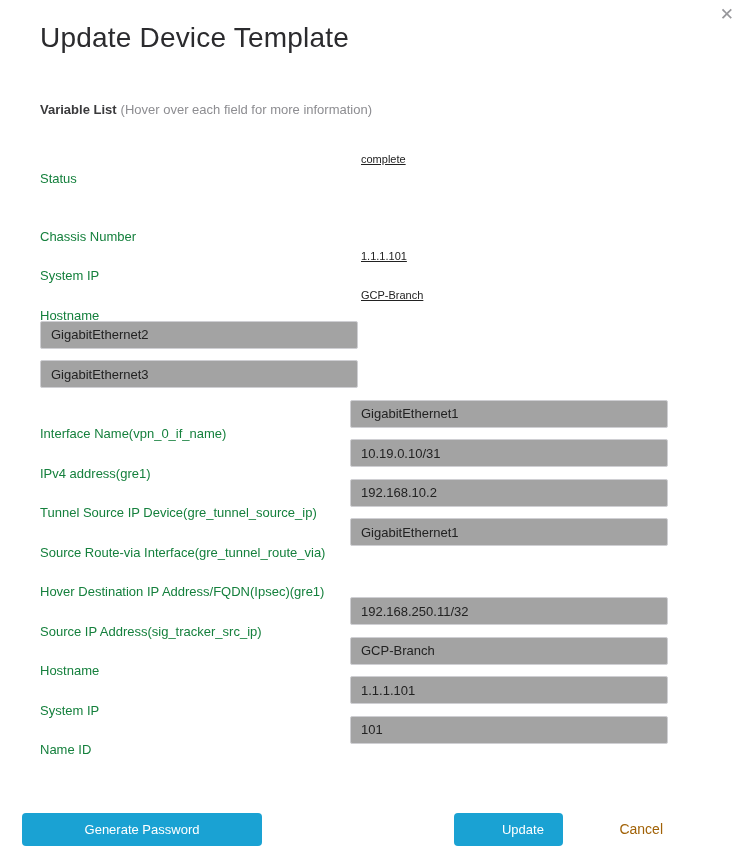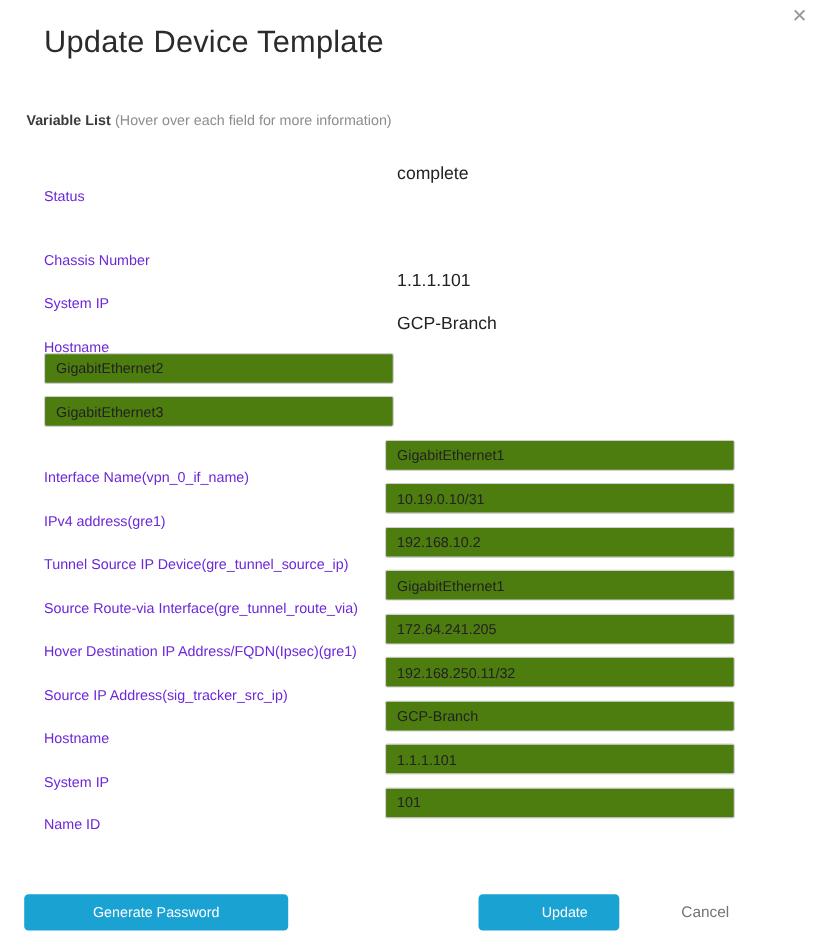--- a/index.html
+++ b/index.html
@@ -22,87 +22,88 @@
 
   .title {
     padding: 22px 16px 0 40px;
     font-size: 28px;
     font-weight: 300;
     letter-spacing: 0.2px;
     color: #2b2b2e;
   }
 
   .section-header {
-    margin: 48px 0 0 24px;
+    margin: 48px 0 0 40px;
     font-size: 13px;
     color: #8d8d91;
   }
   .section-header .section-title {
     font-weight: 700;
     color: #3a3a3c;
     margin-right: 4px;
   }
 
   .rows { margin: 22px 0 0 40px; width: 628px; }
   .row {
     display: flex;
     align-items: center;
     height: 39.5px;
   }
   .row.gap-after { margin-bottom: 18px; }
   .lbl {
     width: 310px;
     min-width: 310px;
     font-size: 13px;
-    color: #6d28d9;
+    color: #15803d;
     white-space: nowrap;
     overflow: hidden;
     margin-top: 40px;
   }
   .val {
-    font-size: 16px;
+    font-size: 11px;
     color: #222;
     padding-left: 11px;
     white-space: nowrap;
+    text-decoration: underline;
   }
   .inp {
     width: 318px;
     height: 28px;
     border: 1px solid #cfcfd3;
     border-radius: 2px;
     padding: 0 10px;
     font-size: 13px;
     color: #222;
     font-family: "Liberation Sans", sans-serif;
-    background: #4d7c0f;
+    background: #a3a3a3;
     outline: none;
   }
 
   .footer {
     margin-top: 63px;
     display: flex;
     align-items: center;
     padding-left: 22px;
   }
   .btn {
     height: 33px;
     border: none;
     border-radius: 4px;
     background: #1aa2d3;
     color: #ffffff;
     font-size: 13px;
     font-family: "Liberation Sans", sans-serif;
     cursor: pointer;
   }
   .btn-generate { width: 240px; }
-  .btn-update { width: 128px; margin-left: auto; padding-left: 28px; }
+  .btn-update { width: 109px; margin-left: auto; padding-left: 28px; }
   .link-cancel {
     background: none;
     border: none;
-    color: #737373;
+    color: #a16207;
     font-size: 14px;
     font-family: "Liberation Sans", sans-serif;
     cursor: pointer;
     margin-left: 56px;
     margin-right: 89px;
     text-align: right;
   }
 </style>
 </head>
 <body>
@@ -162,21 +163,20 @@
       <input class="inp" type="text" value="192.168.10.2" style="">
     </div>
 
     <div class="row">
       <span class="lbl">Source Route-via Interface(gre_tunnel_route_via)</span>
       <input class="inp" type="text" value="GigabitEthernet1" style="">
     </div>
 
     <div class="row">
       <span class="lbl">Hover Destination IP Address/FQDN(Ipsec)(gre1)</span>
-      <input class="inp" type="text" value="172.64.241.205" style="">
     </div>
 
     <div class="row">
       <span class="lbl">Source IP Address(sig_tracker_src_ip)</span>
       <input class="inp" type="text" value="192.168.250.11/32" style="">
     </div>
 
     <div class="row">
       <span class="lbl">Hostname</span>
       <input class="inp" type="text" value="GCP-Branch" style="">

